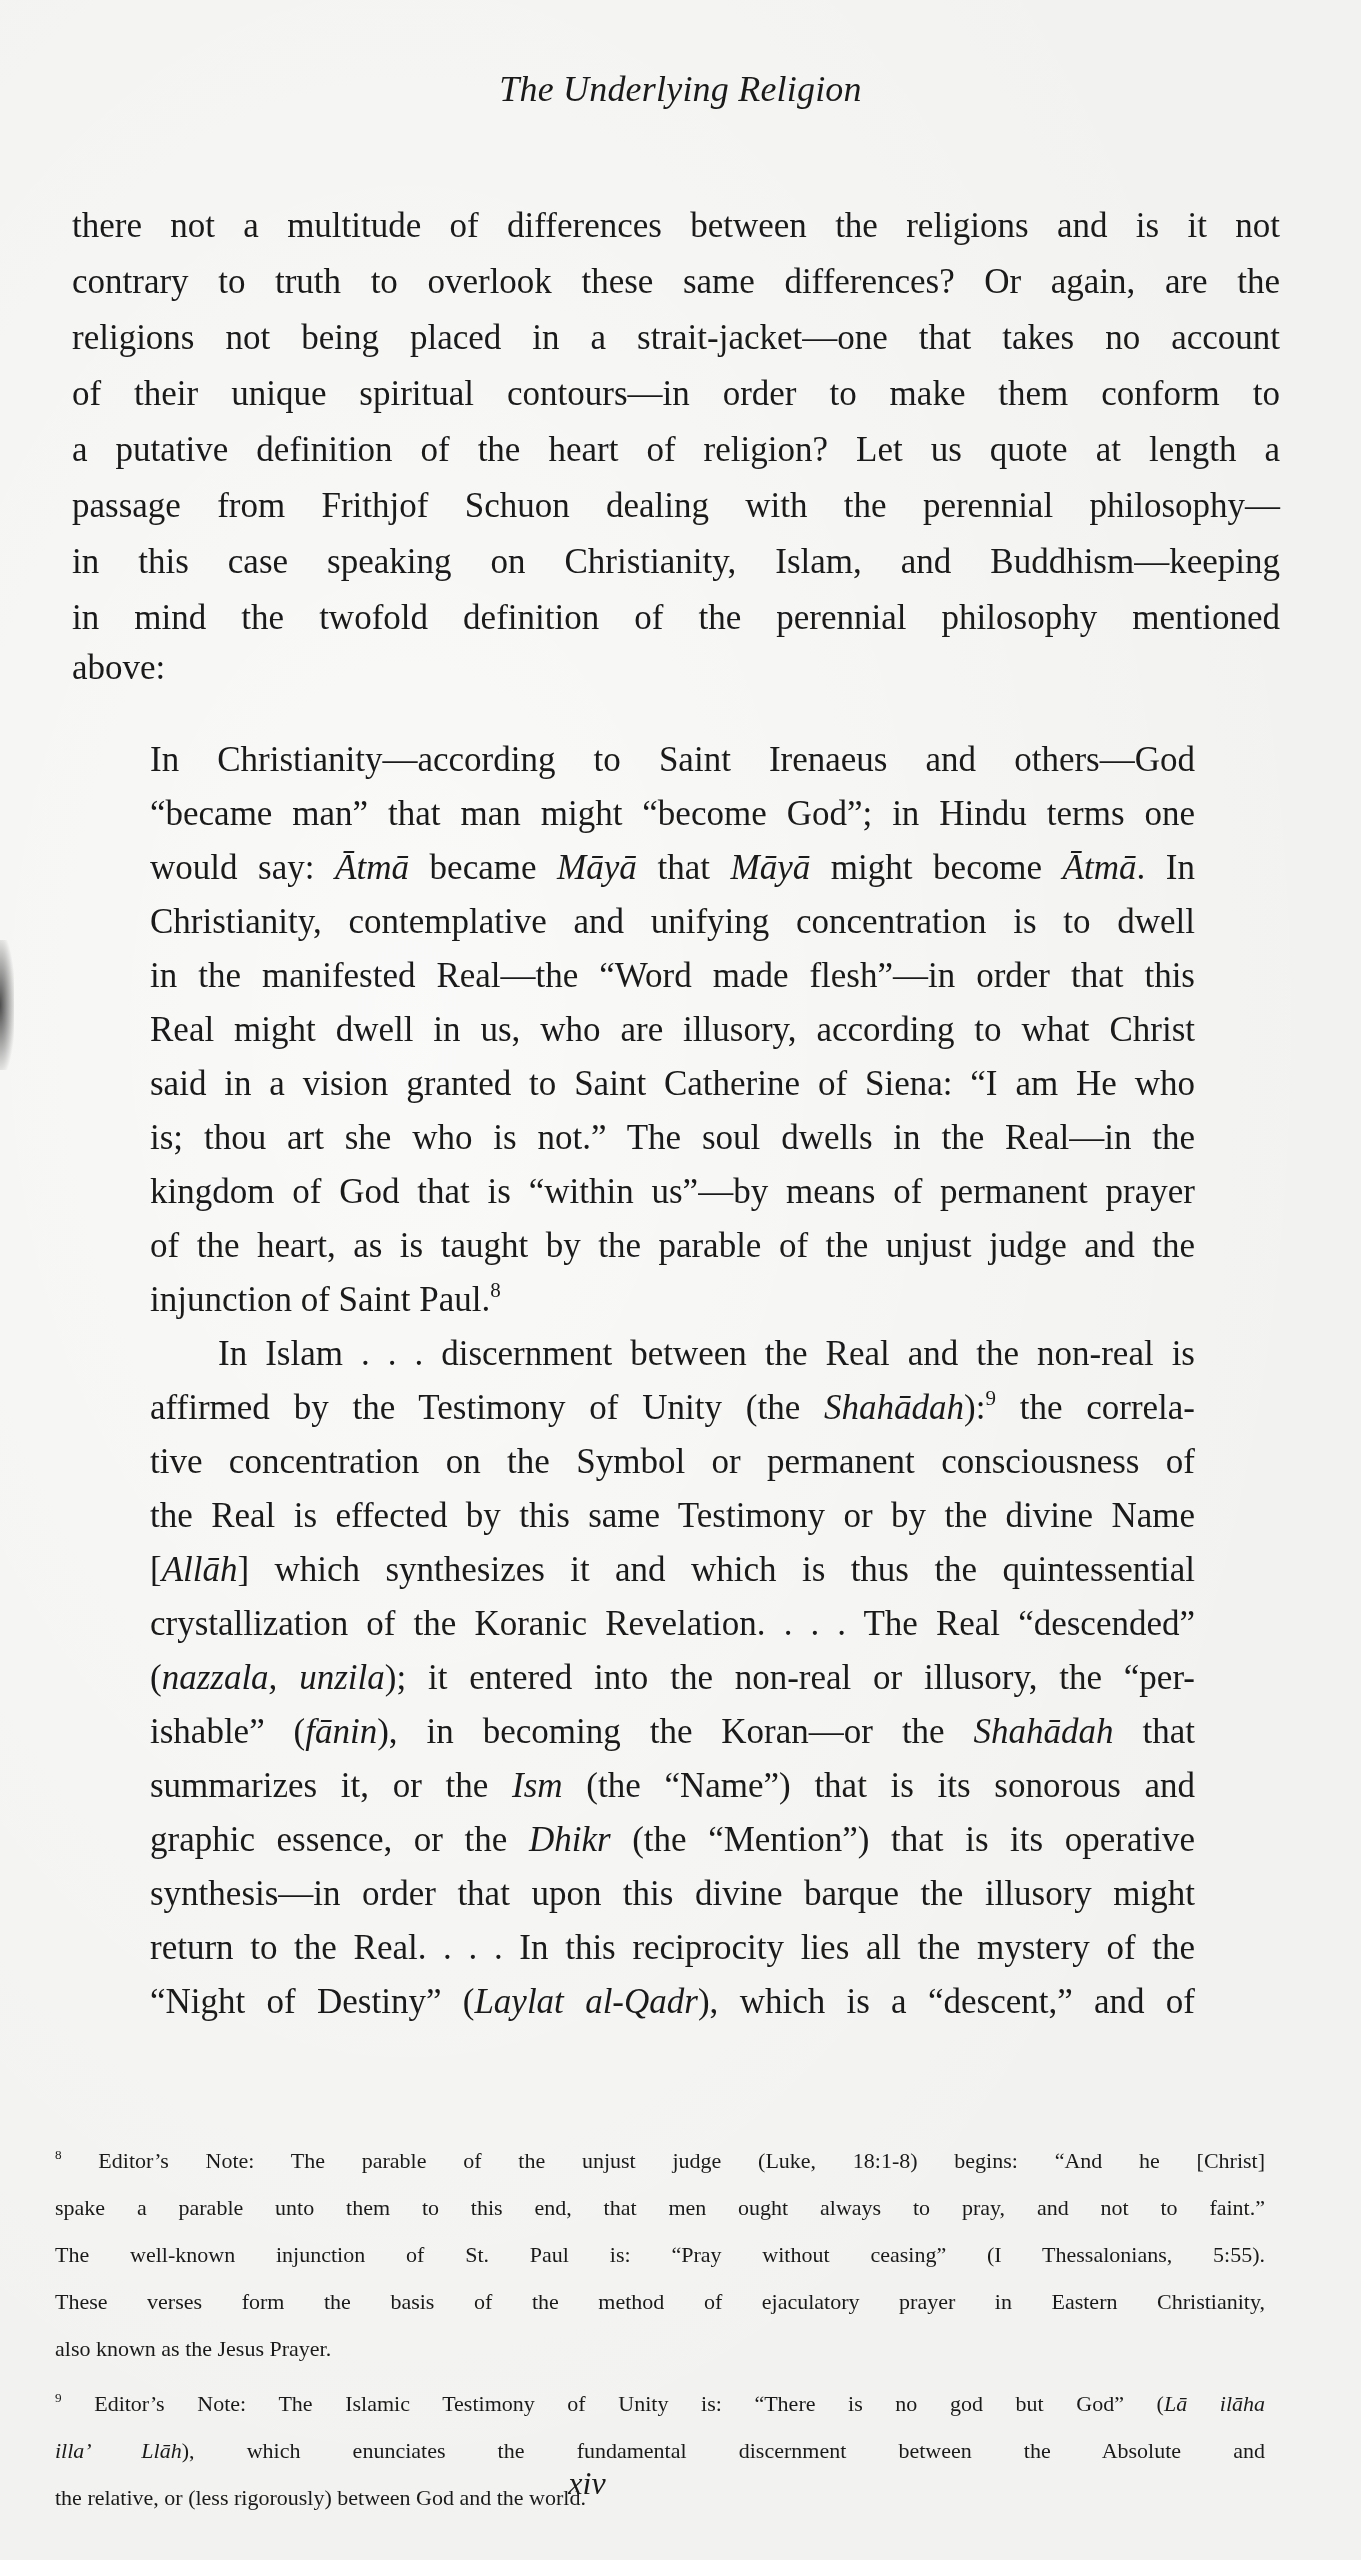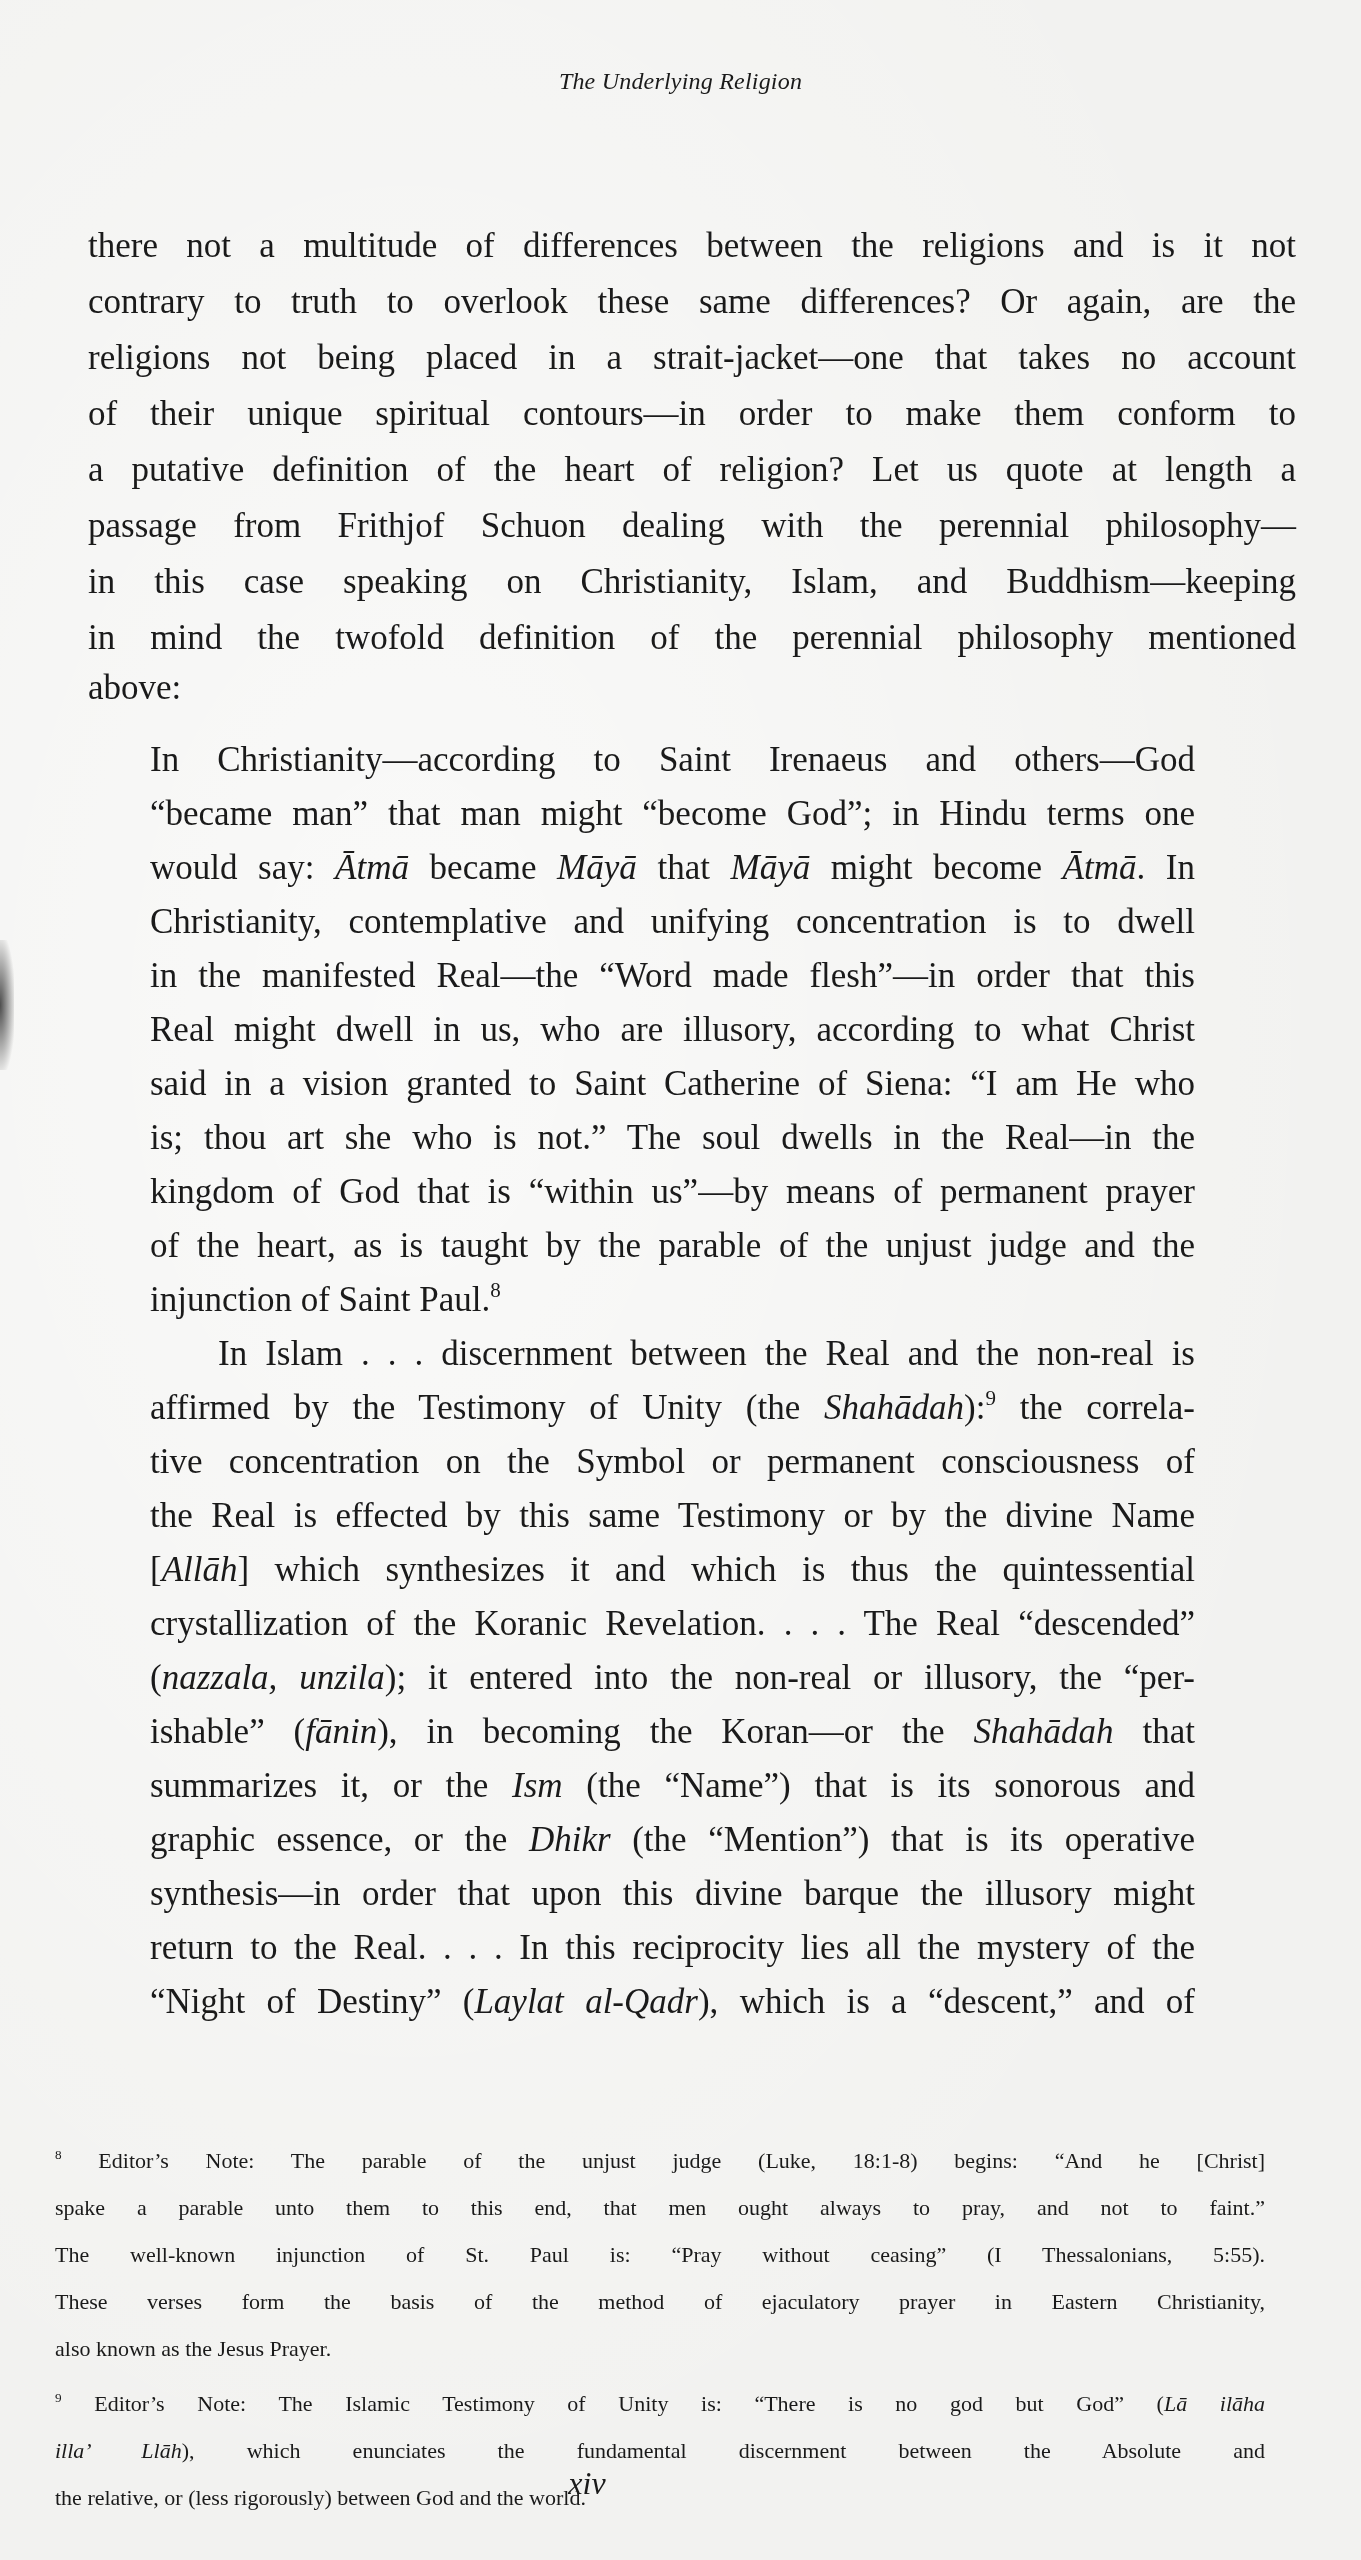--- a/index.html
+++ b/index.html
@@ -14,27 +14,27 @@
     background:
       radial-gradient(ellipse at 30% 40%, rgba(255,255,255,0.6), rgba(240,240,238,0) 70%),
       #f2f2f0;
   }
   .edge-shadow {
     position: absolute; left: 0; top: 940px; width: 14px; height: 130px;
     background: radial-gradient(ellipse at 0% 50%, rgba(20,20,20,0.75), rgba(20,20,20,0) 80%);
   }
   .running-head {
     position: absolute; top: 68px; left: 0; width: 1361px; text-align: center;
-    font-style: italic; font-size: 24px; letter-spacing: 0.2px;
+    font-style: italic; font-size: 36px; letter-spacing: 0.2px;
   }
   .line {
     position: absolute; white-space: nowrap;
     font-size: 35px; line-height: 1;
   }
-  .body-line { left: 88px; width: 1208px; margin-top: 20px; }
+  .body-line { left: 72px; width: 1208px; }
   .quote-line { left: 150px; width: 1045px; }
   .fn-line { left: 55px; width: 1210px; font-size: 22px; }
   .justify { text-align: justify; text-align-last: justify; }
   .indent { text-indent: 68px; }
   i, .it { font-style: italic; }
   sup { font-size: 0.6em; vertical-align: 0.65em; line-height: 0; }
   .folio {
     position: absolute; top: 2465px; left: 0; width: 1174px; text-align: center;
     font-style: italic; font-size: 32px;
   }

